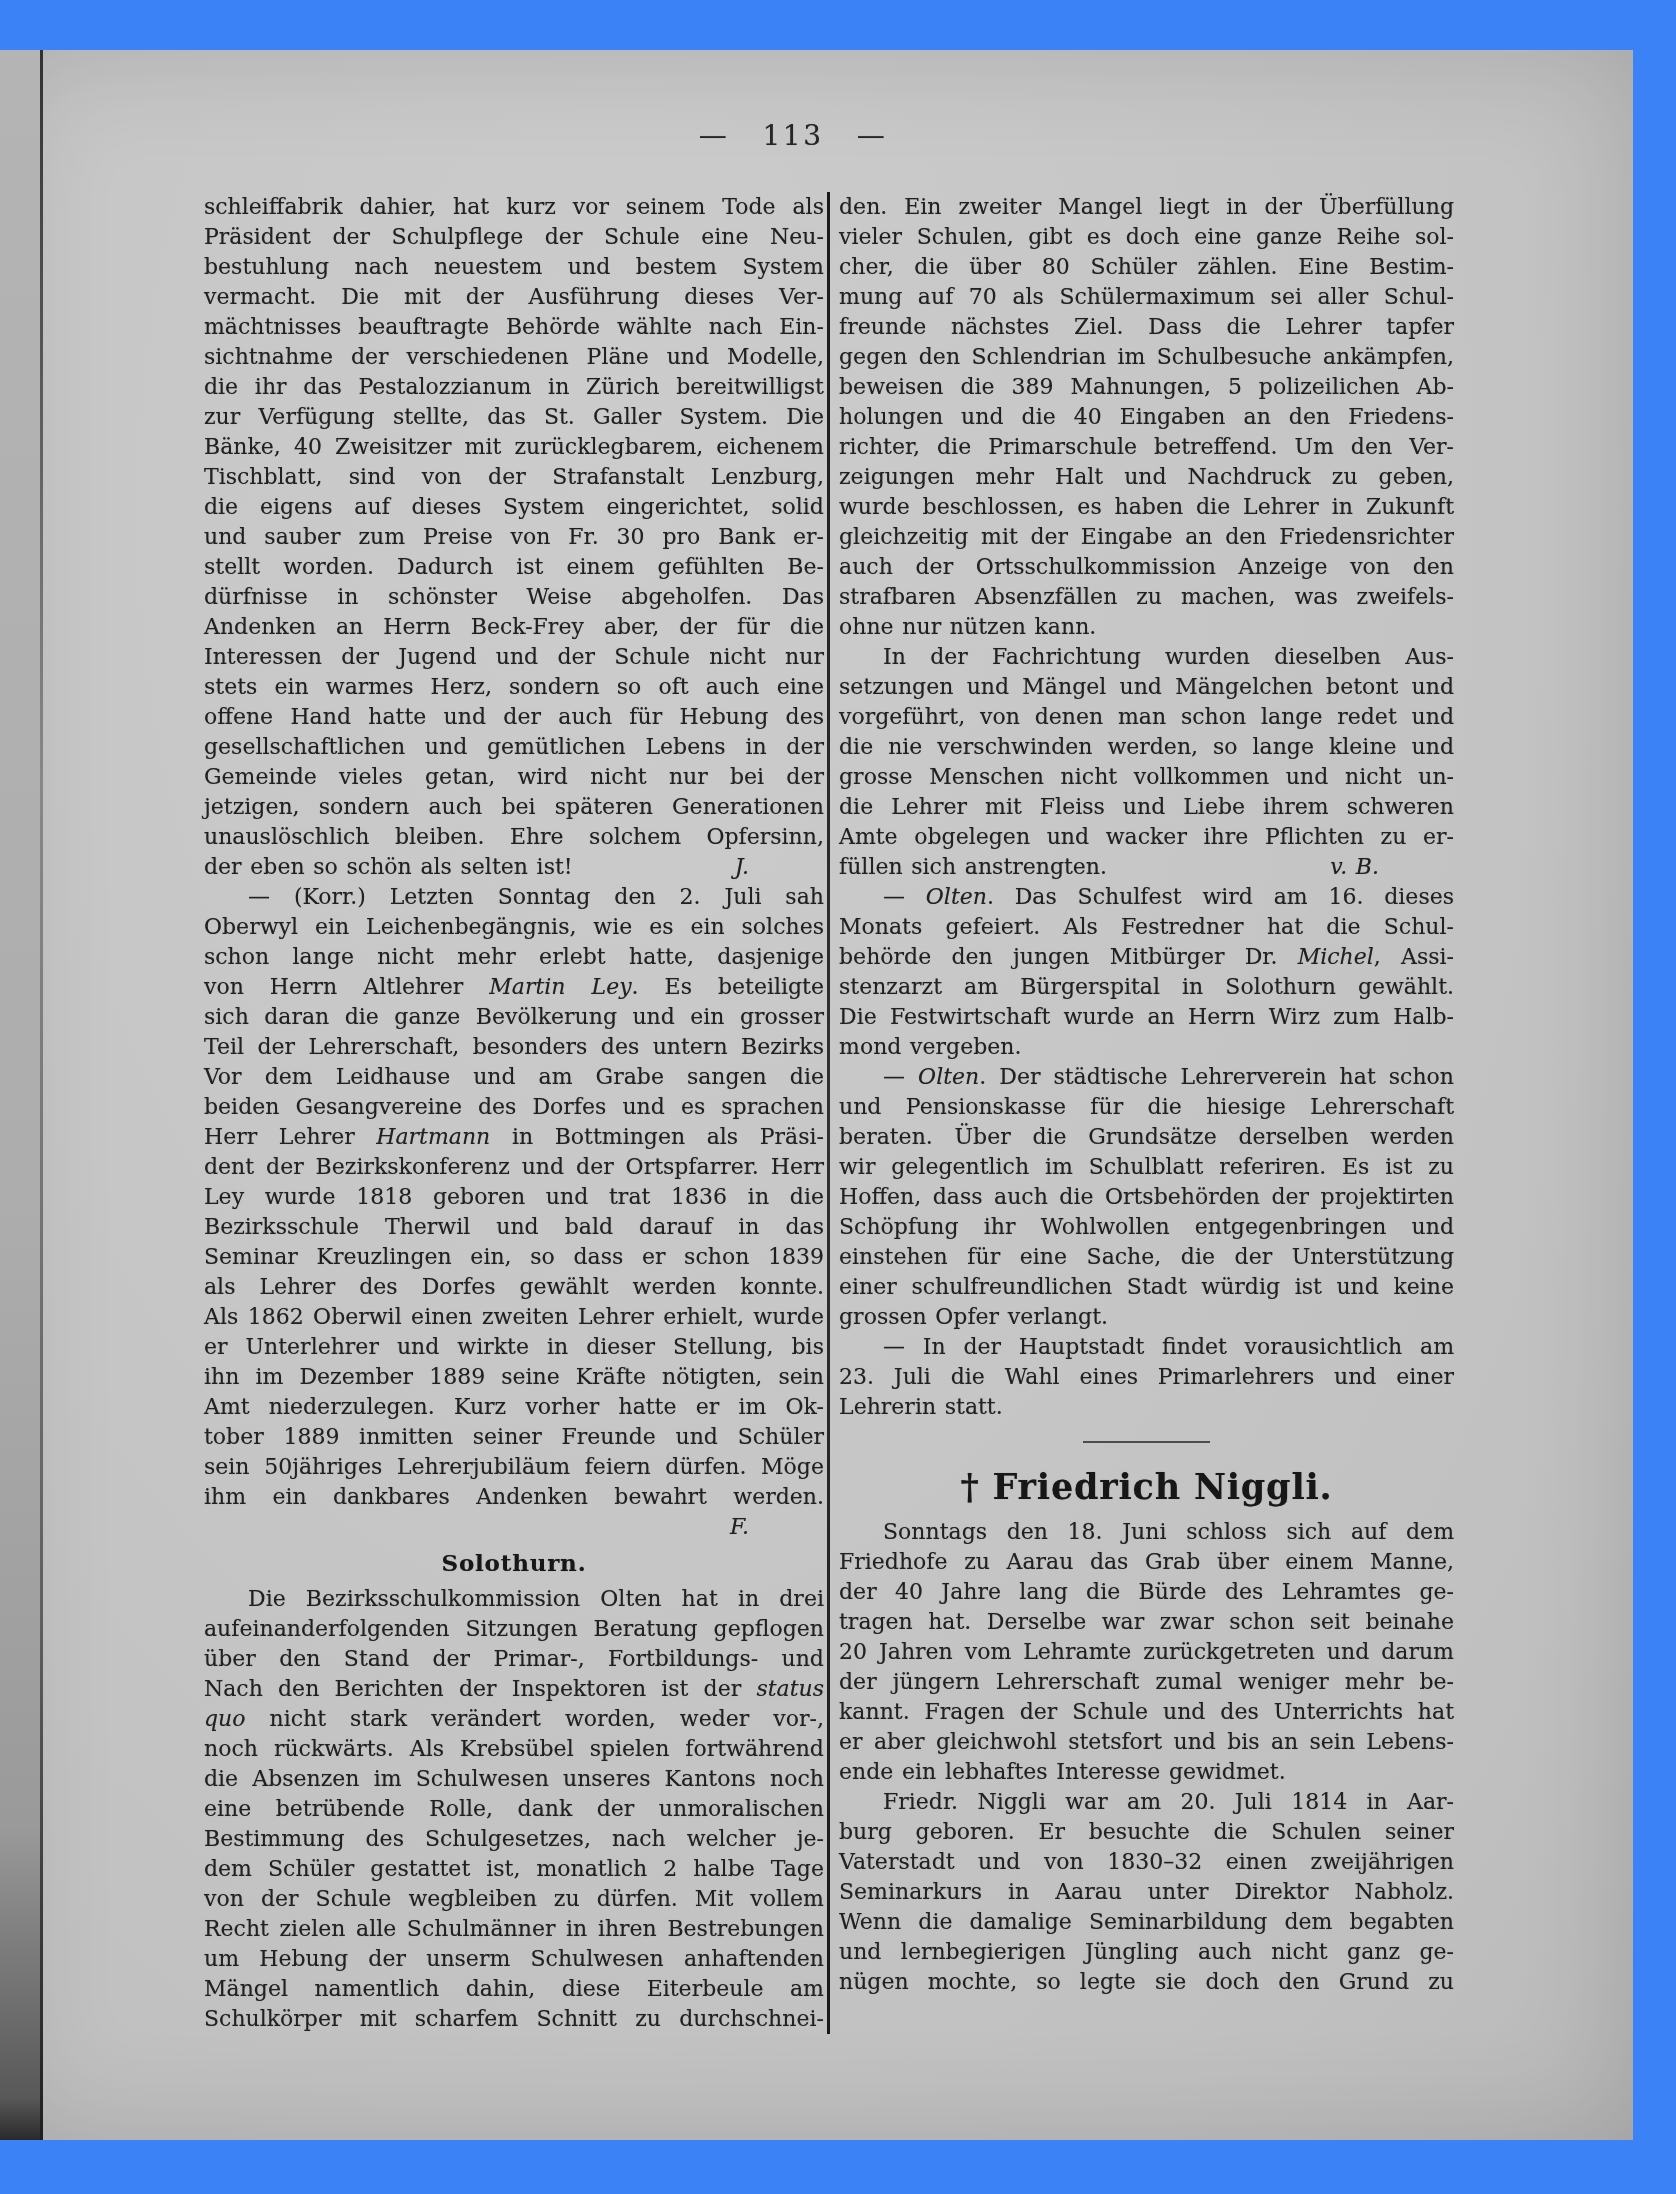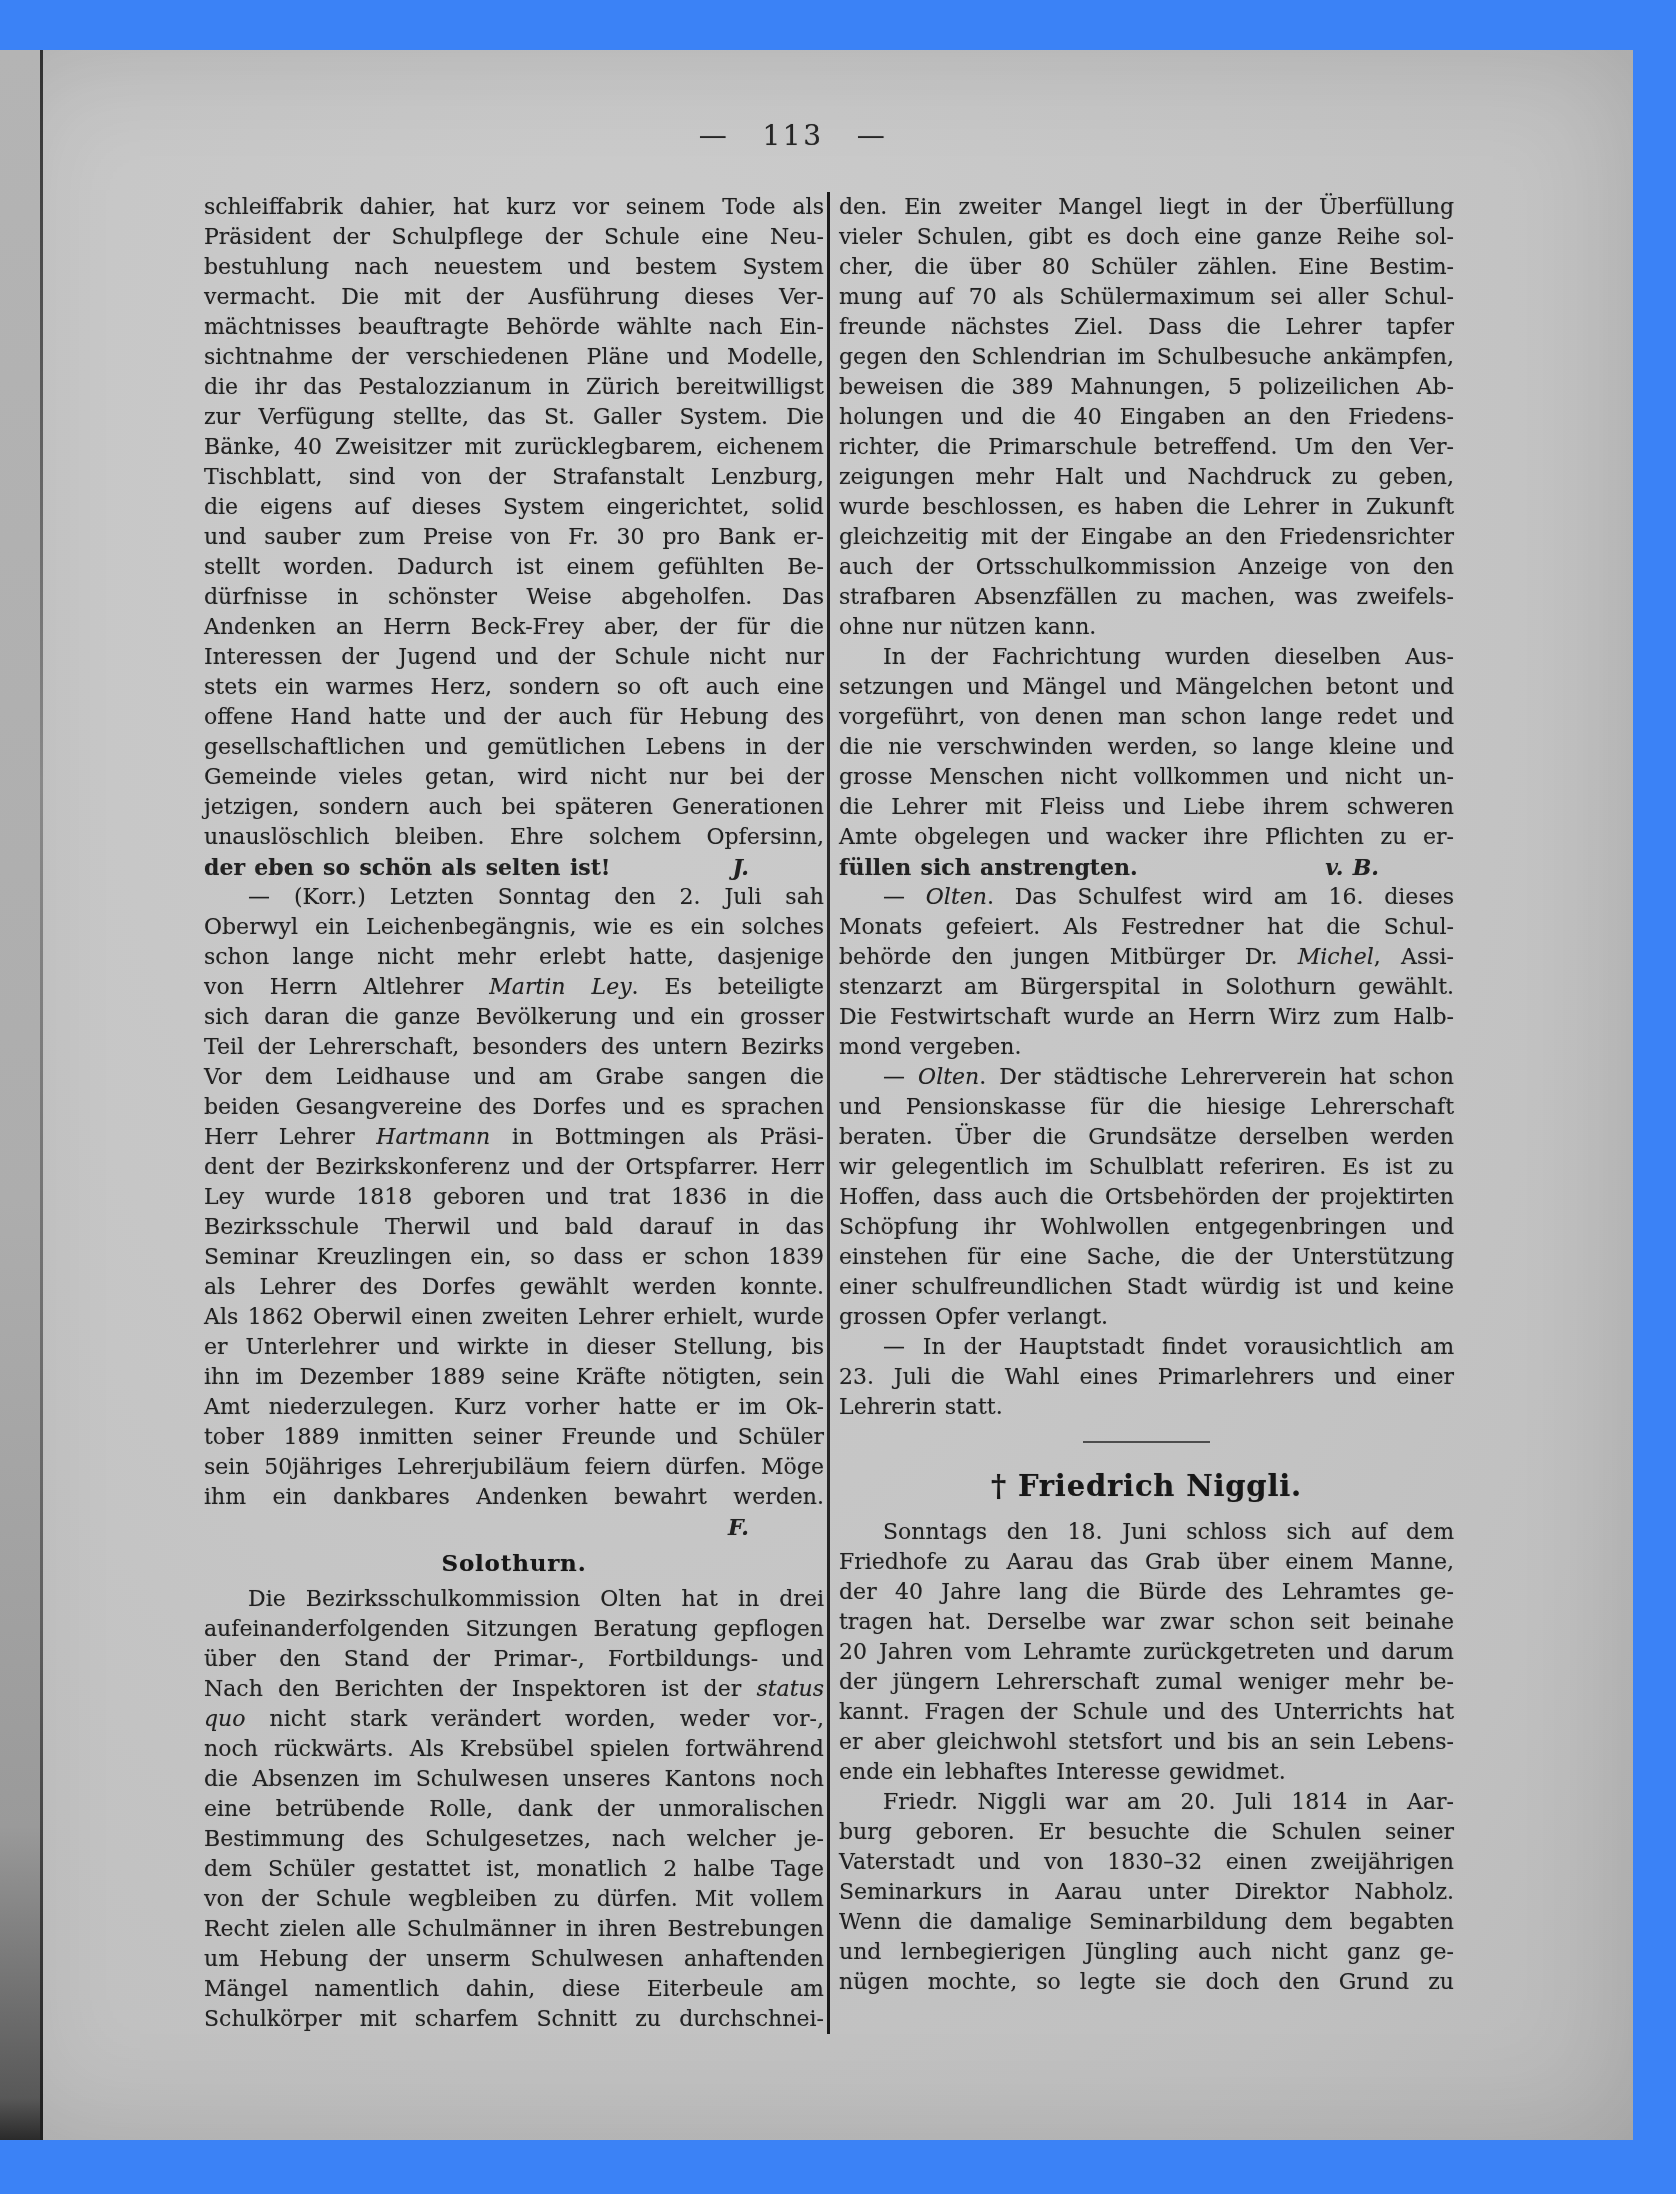--- a/index.html
+++ b/index.html
@@ -52,30 +52,30 @@
   .line {
     height: 30px; line-height: 30px;
     text-align: justify; text-align-last: justify;
     word-spacing: 1.7px;
     white-space: normal;
   }
   .line.endline { text-align-last: left; }
   .line.indent  { padding-left: 44px; }
   .line.sigline {
     display: flex; justify-content: space-between;
-    text-align: right; text-align-last: left; font-weight: bold;
+    text-align: right; text-align-last: left;
   }
   .line .sig { padding-right: 75px; }
 
   .heading {
     text-align: center; font-weight: bold; color: #171717;
     text-shadow: 0 0 0.8px rgba(20,20,20,0.45);
   }
   .heading.md { font-size: 23px; height: 42px; line-height: 42px; letter-spacing: 0.8px; }
-  .heading.lg { font-size: 29px; height: 52px; line-height: 49px; letter-spacing: 0.8px; margin-bottom: 3.4px; }
+  .heading.lg { font-size: 35px; height: 52px; line-height: 49px; letter-spacing: 0.8px; margin-bottom: 3.4px; }
 
   .rule-wrap { height: 40px; display: flex; align-items: center; justify-content: center; }
   .rule { width: 127px; height: 2.5px; background: #4c4c4c; }
 
   i { font-style: italic; }
 </style>
 </head>
 <body>
 
 <div class="scan-frame">

